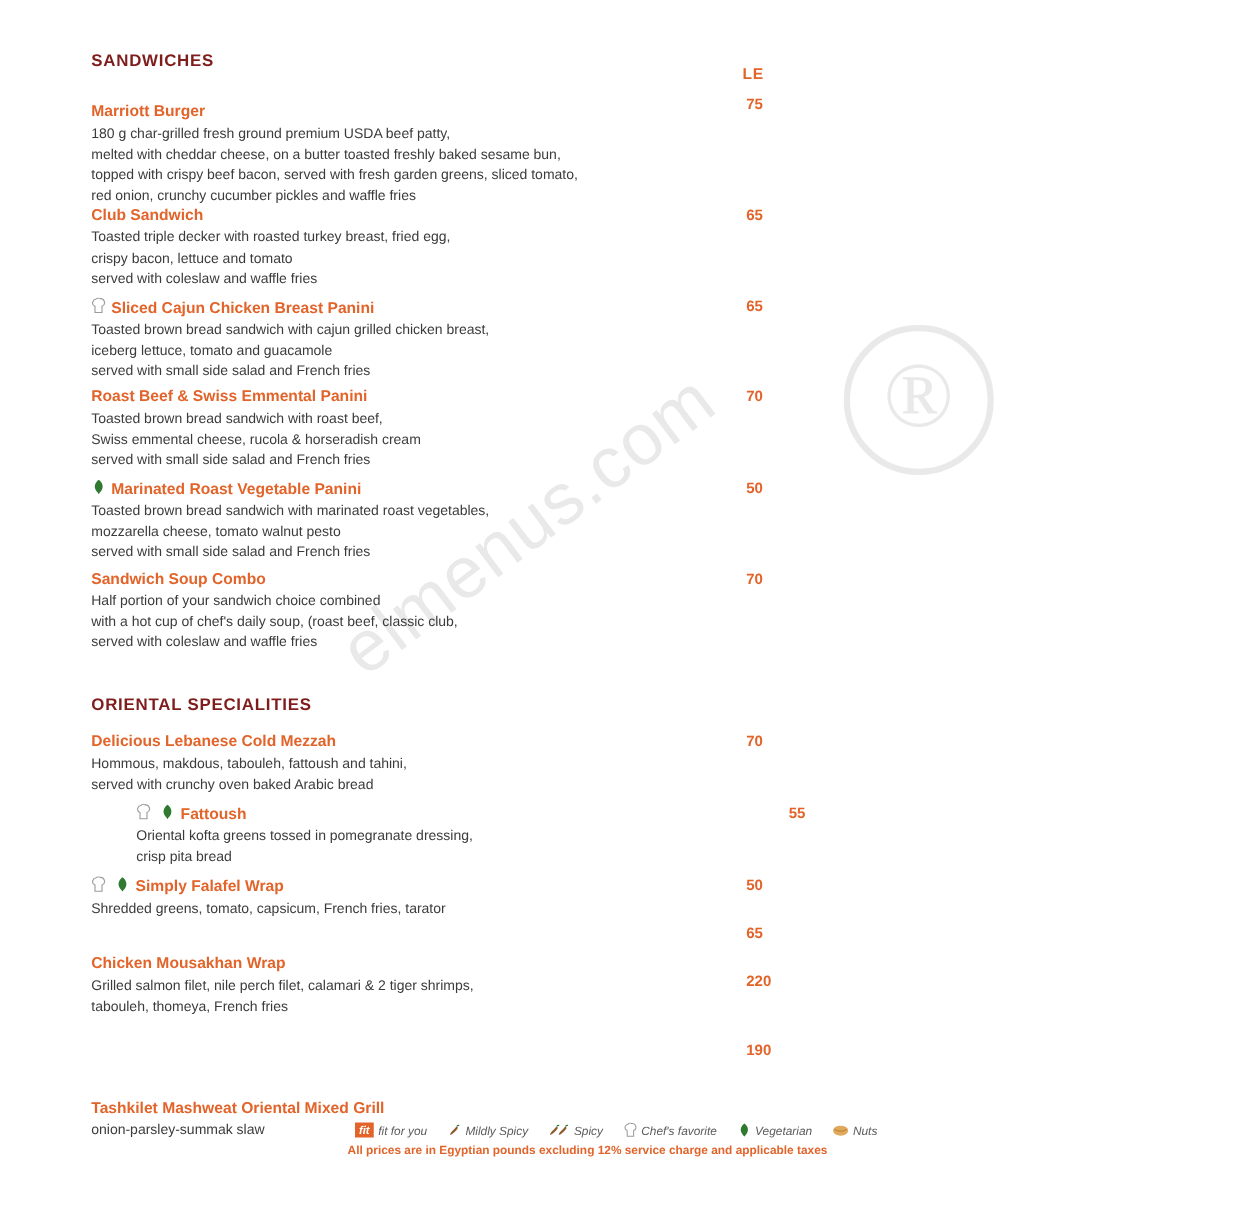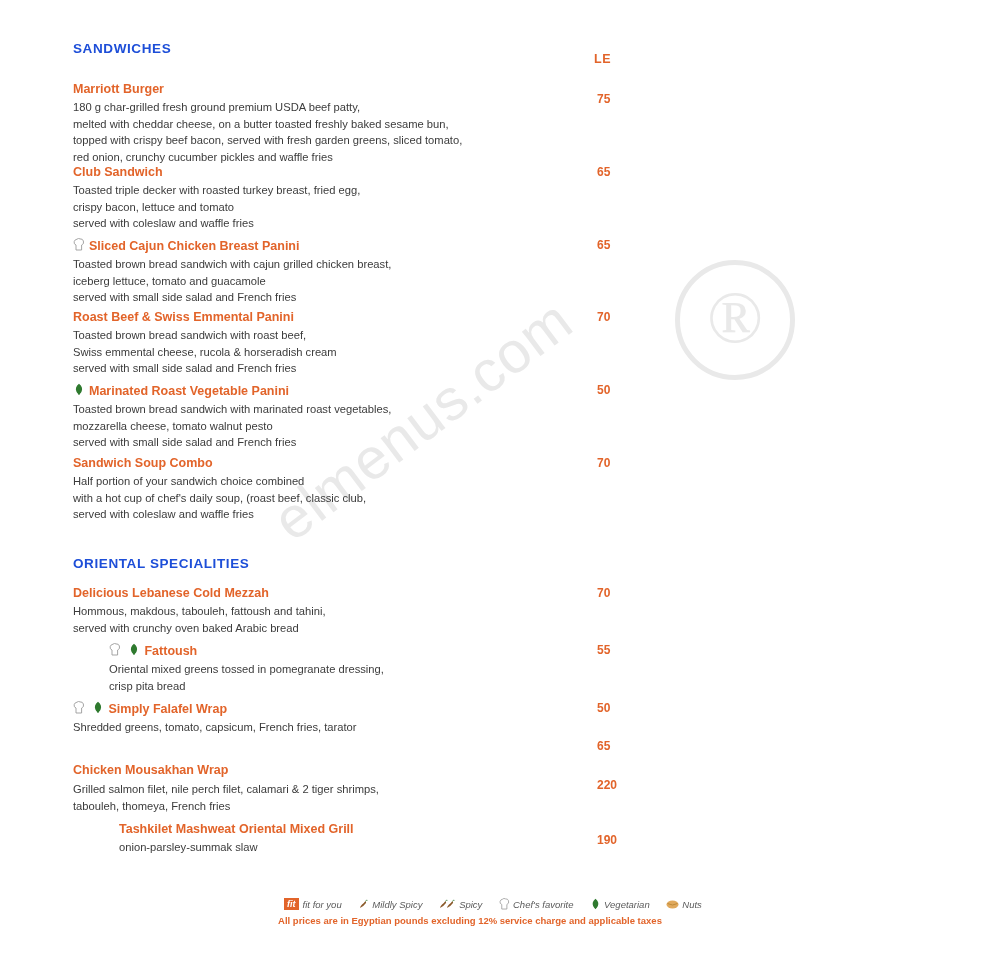--- a/index.html
+++ b/index.html
@@ -42,21 +42,21 @@
     font-size:74px;
     line-height:104px;
     text-align:center;
     font-family:"Liberation Serif",serif;
   }
 
   .content{position:relative;z-index:2;}
 
   .section-head{
     position:absolute;
-    color:#1d4ed8;
+    color:#7f1d1d;
     font-size:13.5px;
     font-weight:bold;
     letter-spacing:0.6px;
   }
   .le-head{
     position:absolute;
     left:594px;
     color:#e2642a;
     font-size:12.5px;
     font-weight:bold;
@@ -140,21 +140,21 @@
 
     <div class="item" style="top:82px;">
       <div class="item-title">Marriott Burger</div>
       <div class="item-desc">
         <div>180 g char-grilled fresh ground premium USDA beef patty,</div>
         <div>melted with cheddar cheese, on a butter toasted freshly baked sesame bun,</div>
         <div>topped with crispy beef bacon, served with fresh garden greens, sliced tomato,</div>
         <div>red onion, crunchy cucumber pickles and waffle fries</div>
       </div>
     </div>
-    <div class="price" style="top:92px;">75</div>
+    <div class="price" style="top:76px;">75</div>
 
     <div class="item" style="top:165px;">
       <div class="item-title">Club Sandwich</div>
       <div class="item-desc">
         <div>Toasted triple decker with roasted turkey breast, fried egg,</div>
         <div>crispy bacon, lettuce and tomato</div>
         <div>served with coleslaw and waffle fries</div>
       </div>
     </div>
     <div class="price" style="top:165px;">65</div>
@@ -231,25 +231,25 @@
             </svg>
         </span>
         <span class="ico">
           <svg width="12" height="13" viewBox="0 0 12 13">
               <path d="M6 0.8 C3 3 2.2 6 3.4 8.6 C4.2 10.3 5.4 11.3 6 12 C6.6 11.3 7.8 10.3 8.6 8.6 C9.8 6 9 3 6 0.8 Z" fill="#2f7a2f"></path>
               <path d="M6 12 L6 4" stroke="#2f7a2f" stroke-width="0.7"></path>
             </svg>
         </span><span>Fattoush</span>
       </div>
       <div class="item-desc">
-        <div>Oriental mixed greens tossed in pomegranate dressing,</div>
+        <div>Oriental kofta greens tossed in pomegranate dressing,</div>
         <div>crisp pita bread</div>
       </div>
     </div>
-    <div class="price" style="top:643px;">55</div>
+    <div class="price" style="top:643px;margin-left:34px;">55</div>
 
     <div class="item" style="top:701px;">
       <div class="item-title">
         <span class="ico">
           <svg width="12" height="13" viewBox="0 0 12 13">
               <path d="M3 12 L3 7 Q0.5 6 1.2 3.6 Q1.8 1.5 4 1.2 Q5.2 -0.2 7 0.9 Q9.6 0.6 10.4 3 Q11.4 6 8.6 7 L8.6 12 Z" fill="none" stroke="#9b9b9b" stroke-width="0.9"></path>
             </svg>
         </span>
         <span class="ico">
           <svg width="12" height="13" viewBox="0 0 12 13">
@@ -270,21 +270,21 @@
     <div class="price" style="top:739px;">65</div>
 
     <div class="item" style="top:778px;">
       <div class="item-desc">
         <div>Grilled salmon filet, nile perch filet, calamari &amp; 2 tiger shrimps,</div>
         <div>tabouleh, thomeya, French fries</div>
       </div>
     </div>
     <div class="price" style="top:778px;">220</div>
 
-    <div class="item" style="top:822px;margin-left:46px;">
+    <div class="item" style="top:879px;">
       <div class="item-title">Tashkilet Mashweat Oriental Mixed Grill</div>
       <div class="item-desc">
         <div>onion-parsley-summak slaw</div>
       </div>
     </div>
     <div class="price" style="top:833px;">190</div>
 
     <div class="legend">
       <span class="fit">fit</span><span class="lbl">fit for you</span>
 

